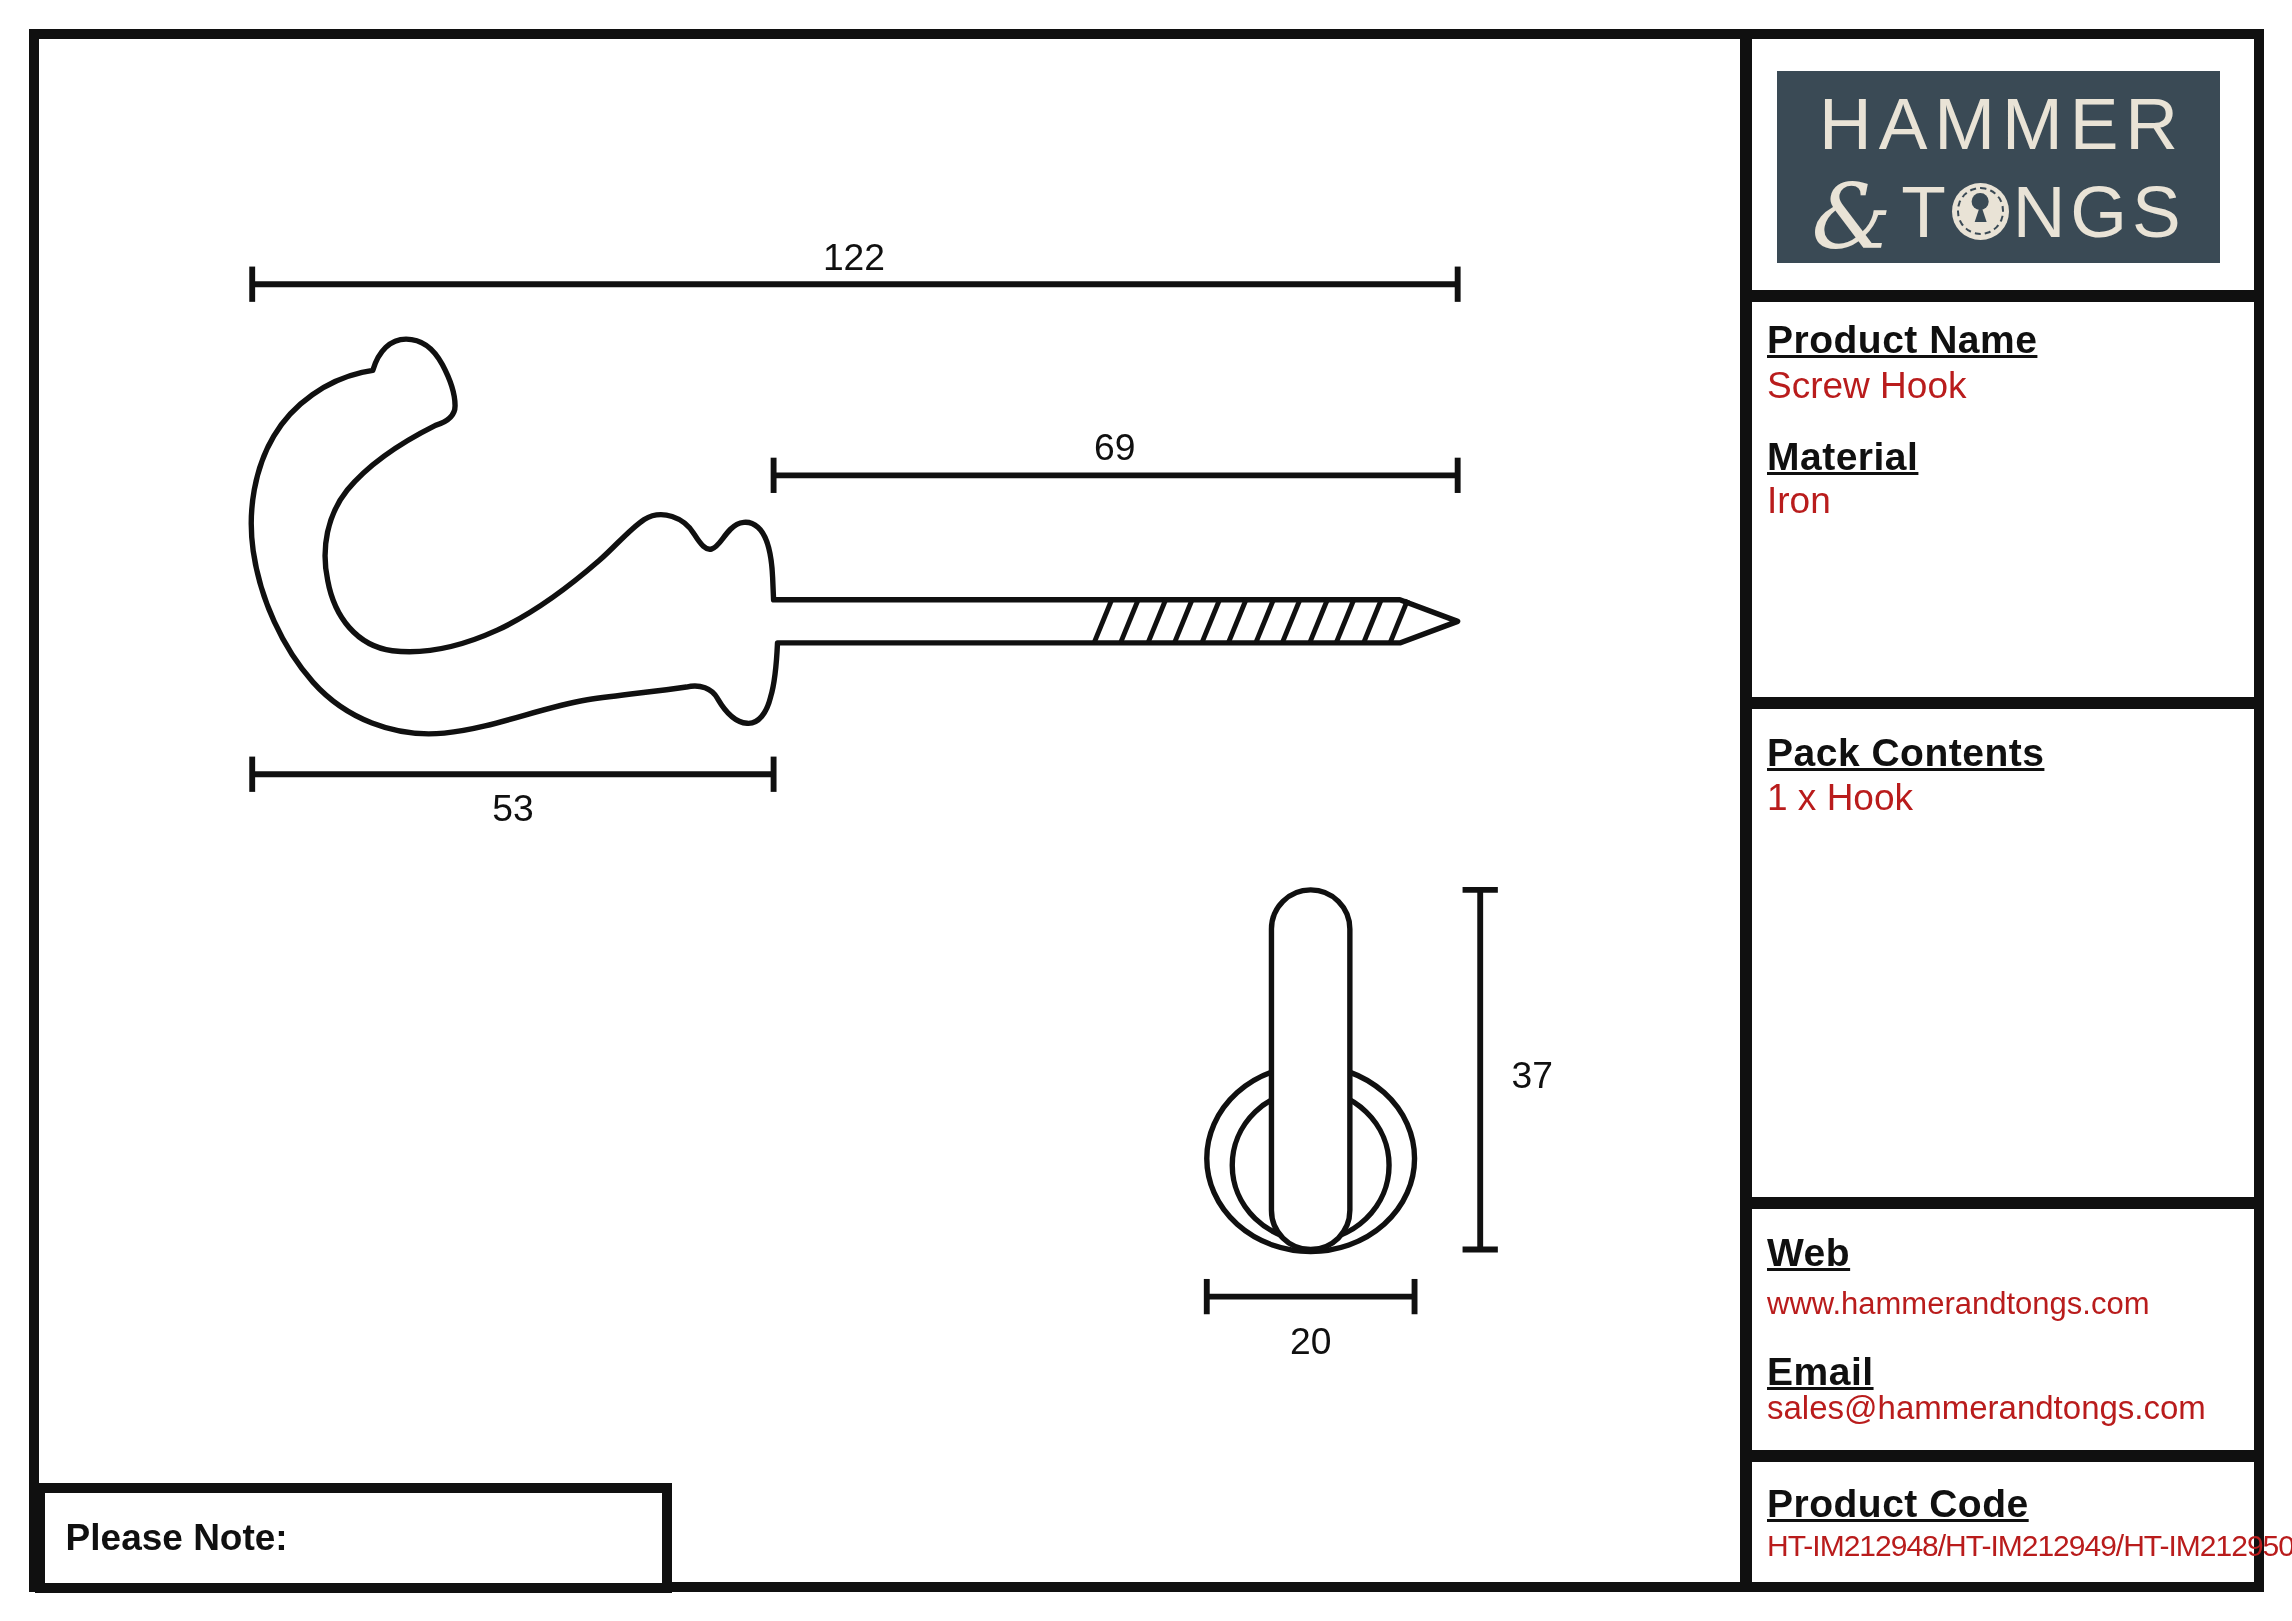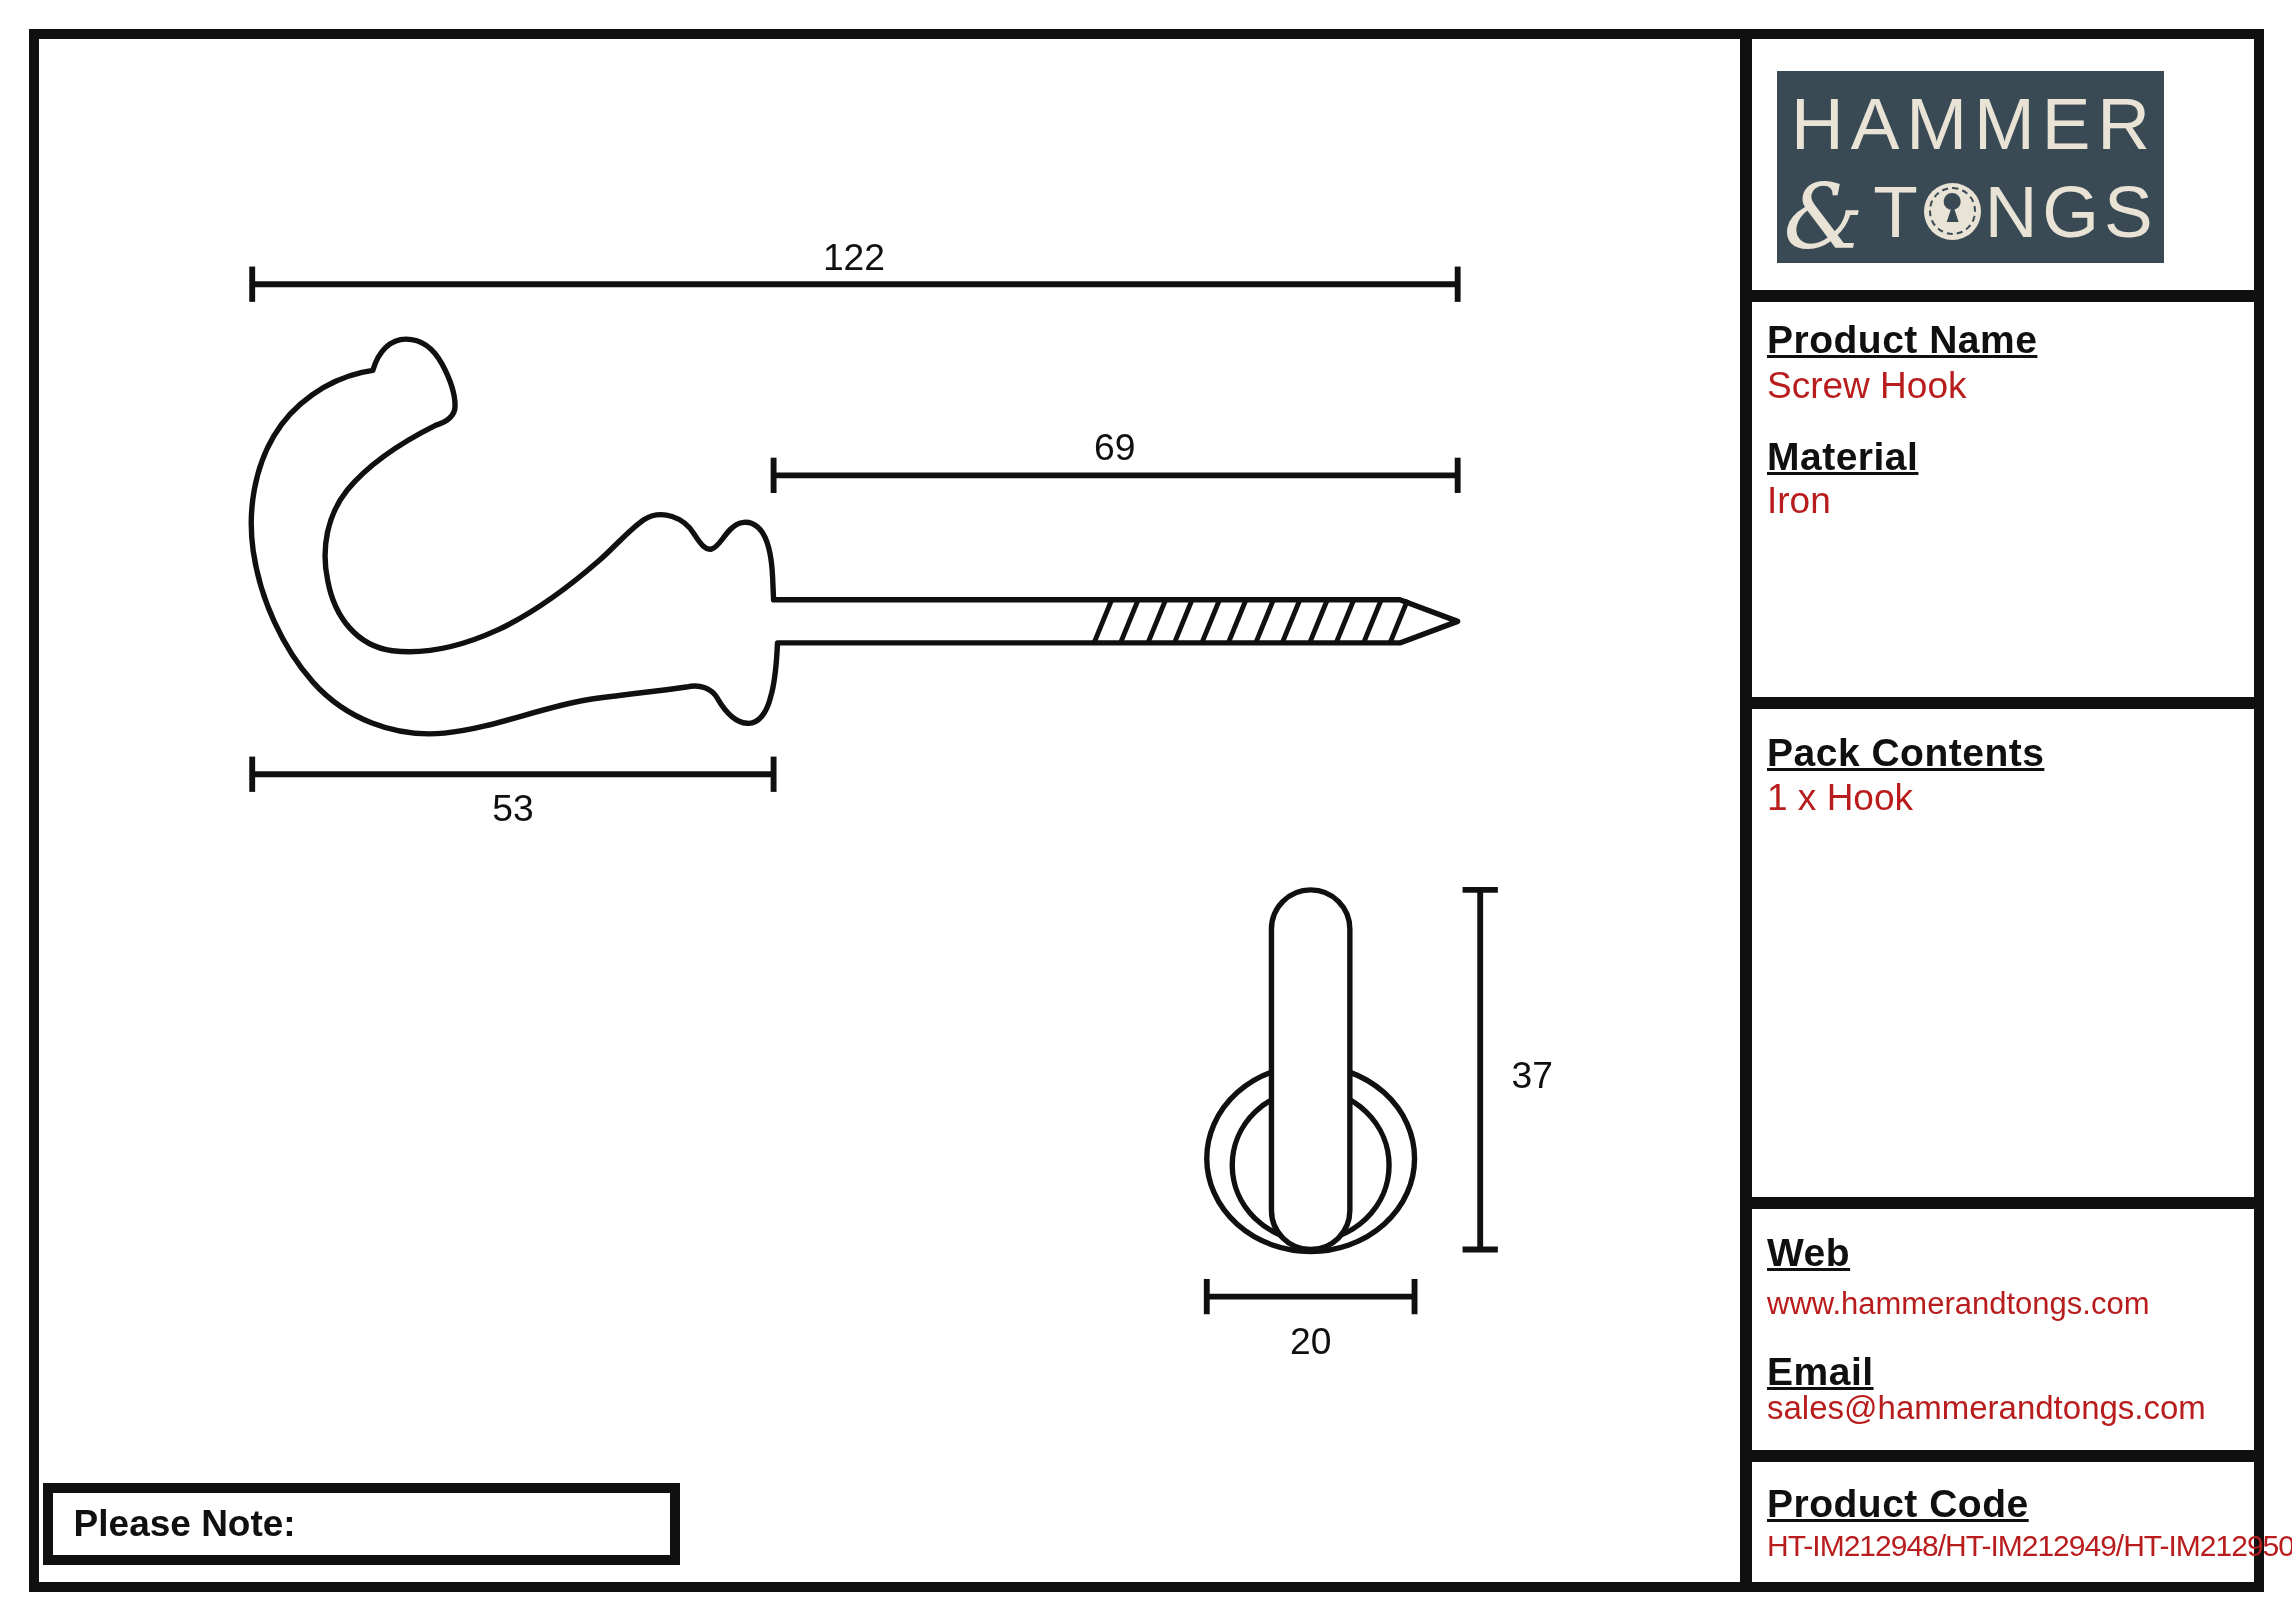--- a/index.html
+++ b/index.html
@@ -18,21 +18,21 @@
   .outer-border{
     left:29px;top:29px;width:2235px;height:1563px;
     border:10.8px solid var(--ink);box-sizing:border-box;background:transparent;
   }
   .v-divider{left:1740px;top:29px;width:11.8px;height:1563px;background:var(--ink);}
   .h-divider{left:1740px;width:524px;height:11.8px;background:var(--ink);}
   .hd1{top:290px;} .hd2{top:697px;} .hd3{top:1197px;} .hd4{top:1450px;}
 
   
   .logo-box{
-    left:1777px;top:71px;width:387px;height:192px;background:var(--slate);
+    left:1777px;top:71px;width:443px;height:192px;background:var(--slate);
     display:flex;flex-direction:column;align-items:center;justify-content:center;
     gap:15px;
   }
   .logo-line1{
     font-size:73px;letter-spacing:6.9px;padding-left:6.9px;color:var(--cream);
     line-height:1;font-weight:400;
   }
   .logo-line2{display:flex;align-items:center;line-height:1;color:var(--cream);}
   .logo-amp{
     font-family:"DejaVu Serif", serif;font-style:italic;font-size:90px;
@@ -59,21 +59,21 @@
   .sb-value{left:1767px;font-size:37px;font-weight:400;line-height:1.15;color:#b91c1c;}
   .pn-label{top:320px;} .pn-value{top:365px;}
   .mat-label{top:437px;} .mat-value{top:480px;}
   .pc-label{top:733px;} .pc-value{top:777px;}
   .web-label{top:1233px;} .web-value{top:1286px;font-size:31px;}
   .em-label{top:1352px;} .em-value{top:1389px;font-size:33px;}
   .code-label{top:1484px;text-align:center;} .code-value{top:1529px;font-size:30px;letter-spacing:-1px;white-space:nowrap;}
 
   
   .note-box{
-    left:43px;top:1483px;width:637px;height:82px;background:#fff;
+    left:35px;top:1483px;width:637px;height:110px;background:#fff;
     border:10.8px solid var(--ink);box-sizing:border-box;
     display:flex;align-items:center;padding-left:20.6px;
   }
   .note-box .bold{font-size:37px;font-weight:bold;margin-right:11.8px;white-space:nowrap;}
   .note-box .reg{font-size:37px;font-weight:400;white-space:nowrap;word-spacing:3.9px;}
 
   .drawing-svg{left:0;top:0;}
   svg text{font-family:"Liberation Sans", sans-serif;font-size:38px;fill:var(--ink);}
 </style>
 </head>

